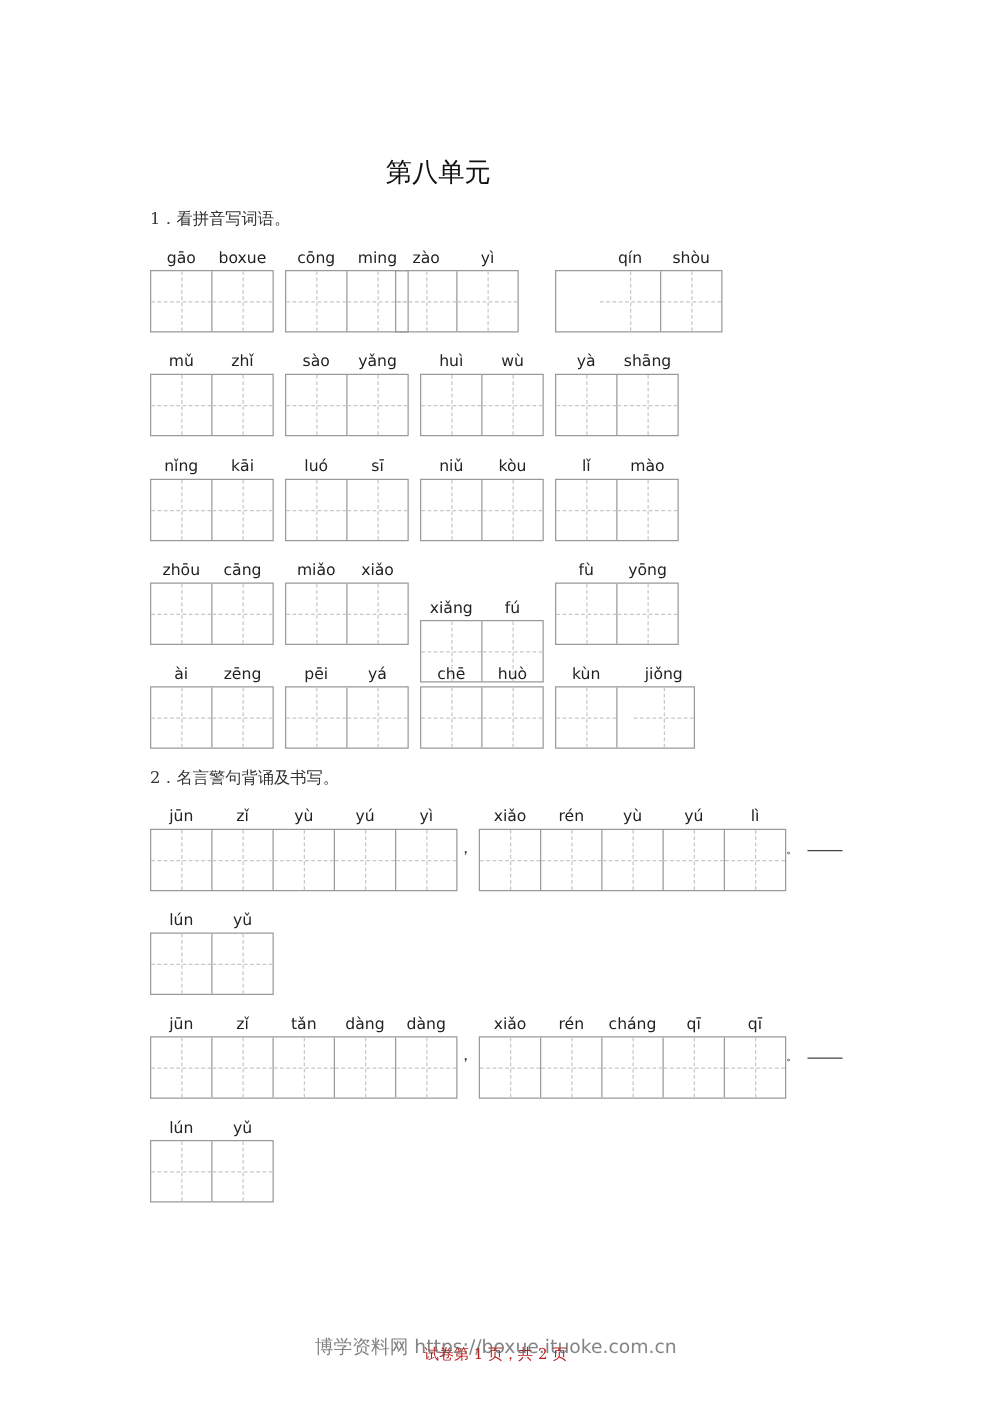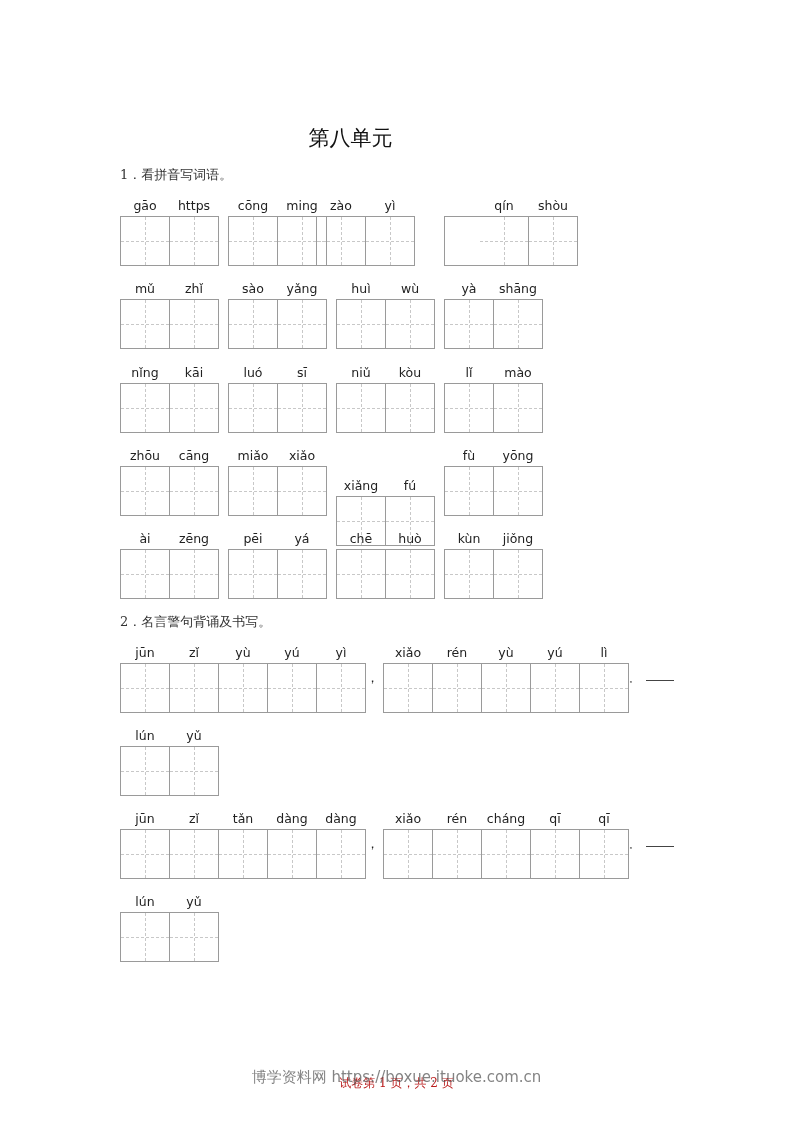--- a/index.html
+++ b/index.html
@@ -30,21 +30,21 @@
 <div class="title">第八单元</div>
 
 <div class="qhead" style="top:166px">1．看拼音写词语。</div>
 
 <div id="q1-grid">
     <div class="group" style="left: 120px; top: 216px;">
       <div class="cell">
         <span class="py">gāo</span>
       </div>
       <div class="cell">
-        <span class="py">https</span>
+        <span class="py">boxue</span>
       </div>
     </div>
     <div class="group" style="left: 228px; top: 216px;">
       <div class="cell">
         <span class="py">cōng</span>
       </div>
       <div class="cell">
         <span class="py">ming</span>
       </div>
     </div>
@@ -177,21 +177,21 @@
       </div>
     </div>
     <div class="group" style="left: 336px; top: 549px;">
       <div class="cell">
         <span class="py">chē</span>
       </div>
       <div class="cell">
         <span class="py">huò</span>
       </div>
     </div>
-    <div class="group" style="left: 444px; top: 549px;">
+    <div class="group" style="left: 444px; top: 549px; gap: 13px;">
       <div class="cell">
         <span class="py">kùn</span>
       </div>
       <div class="cell">
         <span class="py">jiǒng</span>
       </div>
     </div>
   </div>
 
 <div class="qhead" style="top:613px">2．名言警句背诵及书写。</div>

